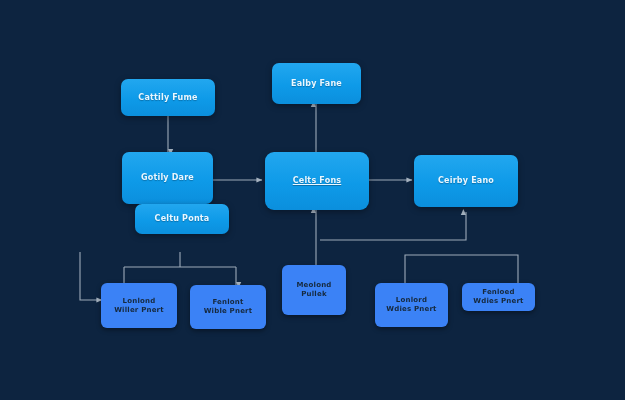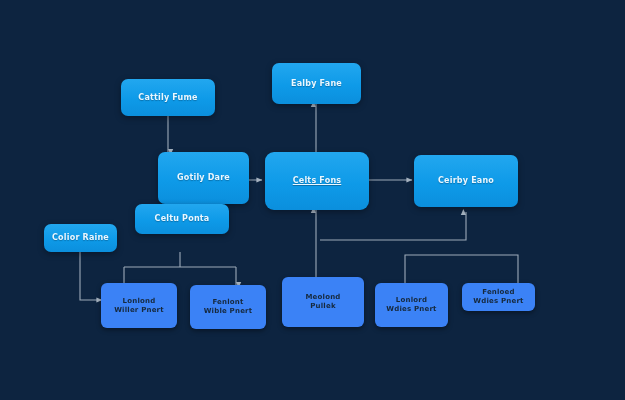--- a/index.html
+++ b/index.html
@@ -98,56 +98,53 @@
   </svg>
 
   <div class="node node-blue blur" style="left:121px; top:79px; width:94px; height:37px;">
     <span>Cattily Fume</span>
   </div>
 
   <div class="node node-blue blur" style="left:272px; top:63px; width:89px; height:41px;">
     <span>Ealby Fane</span>
   </div>
 
-  <div class="node node-blue blur" style="left:122px; top:152px; width:91px; height:52px;margin-left:36px;">
+  <div class="node node-blue blur" style="left:122px; top:152px; width:91px; height:52px;">
     <span>Gotily Dare</span>
   </div>
 
   <div class="node node-blue blur" style="left:265px; top:152px; width:104px; height:58px; border-radius:9px;text-decoration:underline;">
     <span>Celts Fons</span>
   </div>
 
   <div class="node node-blue blur" style="left:414px; top:155px; width:104px; height:52px;">
     <span>Ceirby Eano</span>
   </div>
 
-  <div class="node node-blue blur" style="left:44px; top:224px; width:73px; height:28px;">
-    <span>Colior Raine</span>
-  </div>
 
   <div class="node node-blue blur" style="left:135px; top:204px; width:94px; height:30px;">
     <span>Celtu Ponta</span>
   </div>
 
 
   <div class="node node-white blur" style="left:101px; top:283px; width:76px; height:45px;">
     <span>
       <span class="line1">Lonlond</span>
       <span class="line2">Willer Pnert</span>
     </span>
   </div>
 
   <div class="node node-white blur" style="left:190px; top:285px; width:76px; height:44px;">
     <span>
       <span class="line1">Fenlont</span>
       <span class="line2">Wible Pnert</span>
     </span>
   </div>
 
-  <div class="node node-white blur" style="left:282px; top:277px; width:82px; height:50px;">
+  <div class="node node-white blur" style="left:282px; top:265px; width:64px; height:50px;">
     <span>
       <span class="line1">Meolond</span>
       <span class="line2">Pullek</span>
     </span>
   </div>
 
   <div class="node node-white blur" style="left:375px; top:283px; width:73px; height:44px;">
     <span>
       <span class="line1">Lonlord</span>
       <span class="line2">Wdies Pnert</span>

